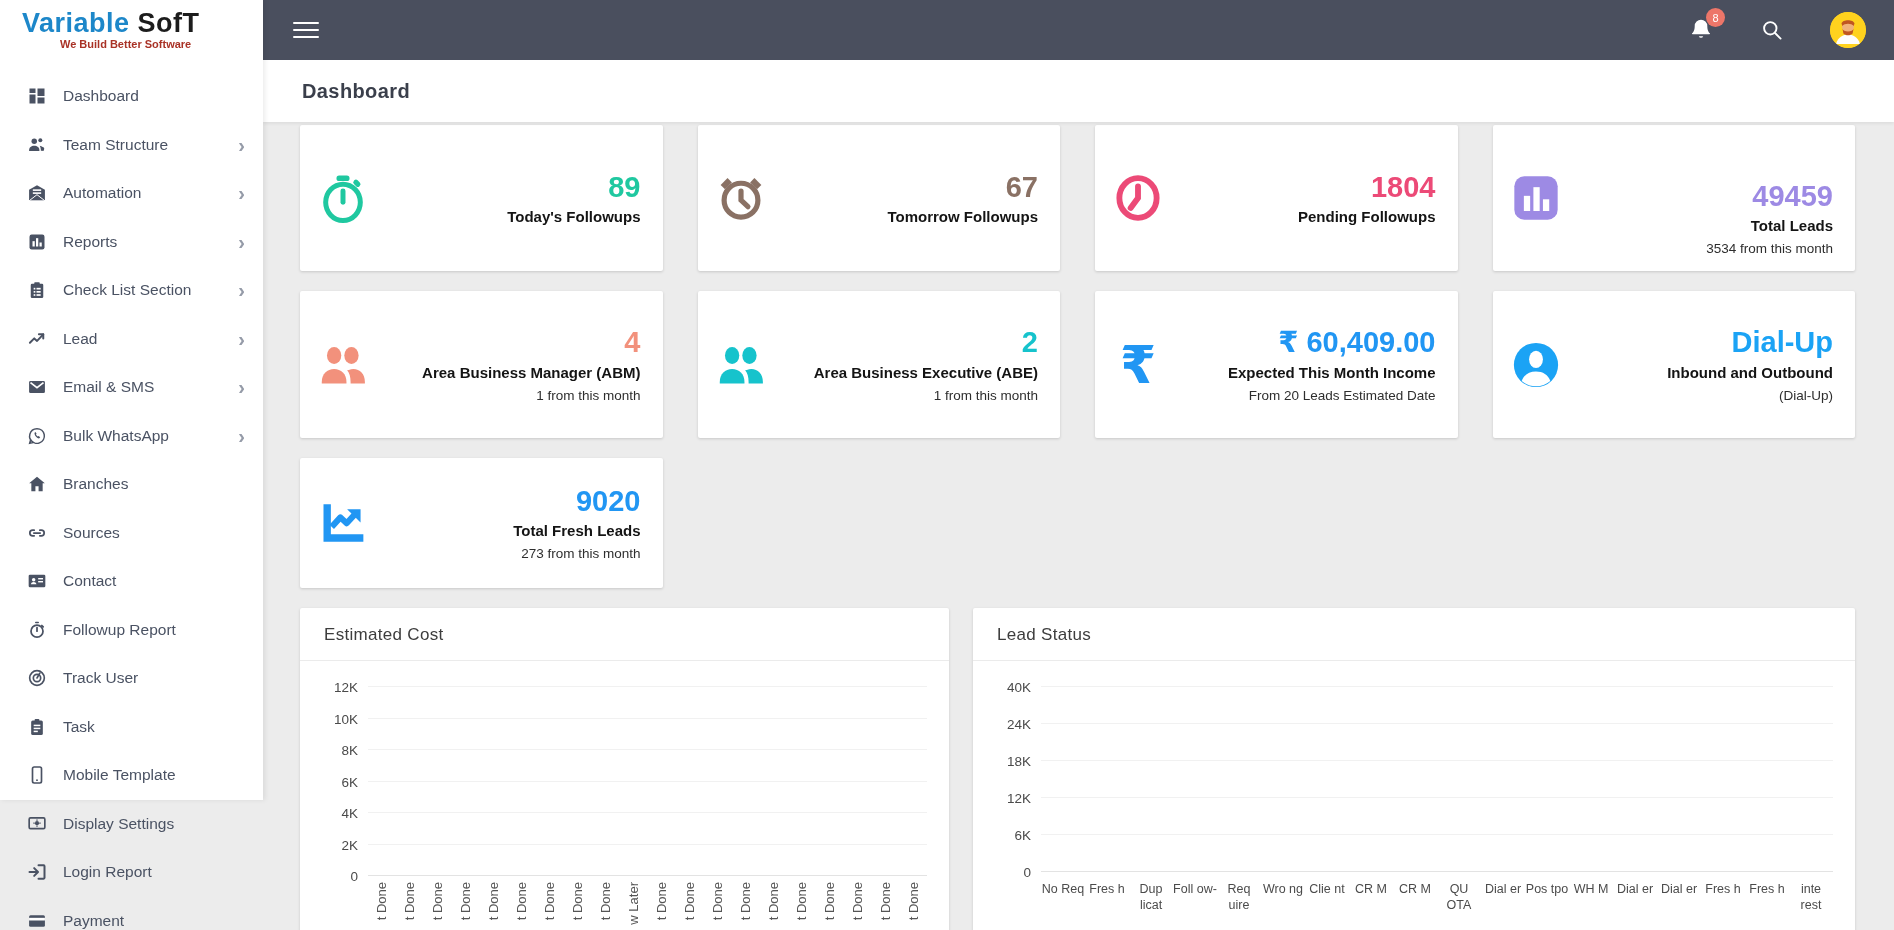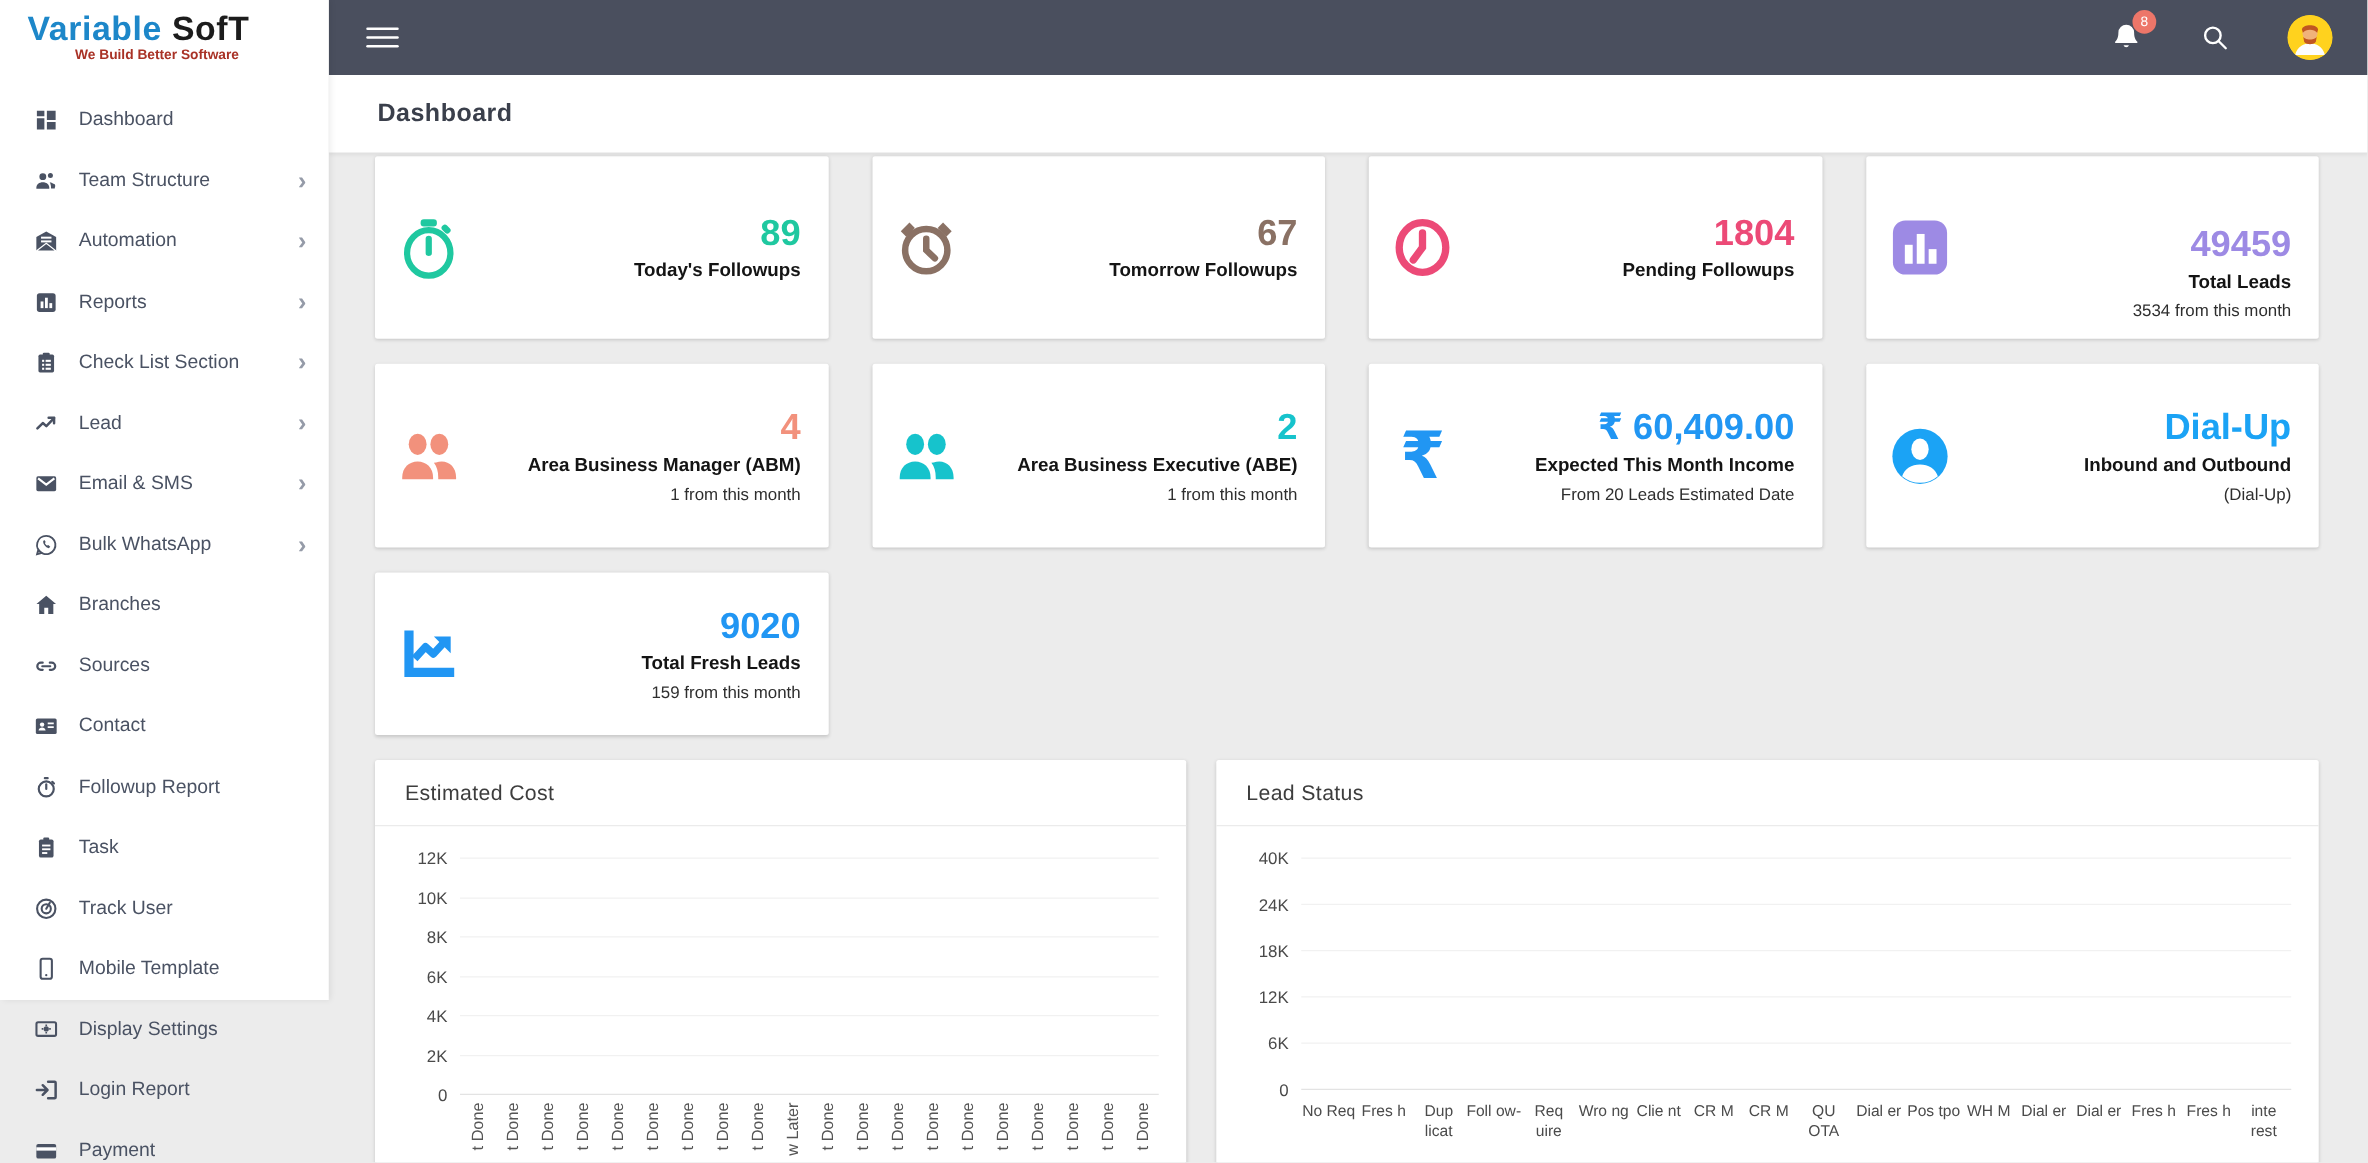--- a/index.html
+++ b/index.html
@@ -207,39 +207,39 @@
               <rect x="9.6" y="2" width="4.8" height="2" rx="1" fill="currentColor" stroke="none"></rect>
               <circle cx="12" cy="13.4" r="7.2"></circle>
               <path d="M12 13.4V9" stroke-linecap="round"></path>
               <path d="M17.8 6.6l1.6 1.6" stroke-linecap="round"></path>
             </svg>
           </span>
           <span class="menu-label">Followup Report</span>
         </div>
         <div class="menu-item">
           <span class="menu-icon">
+            <svg viewBox="0 0 24 24" fill="none" stroke="currentColor" stroke-width="2">
+              <circle cx="12" cy="12" r="8.8"></circle>
+              <circle cx="12" cy="12" r="4.4"></circle>
+              <path d="M12 12l3.4-5.8" stroke-linecap="round"></path>
+            </svg>
+          </span>
+          <span class="menu-label">Track User</span>
+        </div>
+        <div class="menu-item">
+          <span class="menu-icon">
             <svg viewBox="0 0 24 24" fill="currentColor">
               <rect x="5" y="4.2" width="14" height="17.4" rx="1.8"></rect>
               <rect x="9.2" y="2.4" width="5.6" height="3.2" rx="1"></rect>
               <rect x="8" y="9.2" width="8" height="1.8" fill="#fff"></rect>
               <rect x="8" y="12.8" width="8" height="1.8" fill="#fff"></rect>
               <rect x="8" y="16.4" width="5" height="1.8" fill="#fff"></rect>
             </svg>
           </span>
           <span class="menu-label">Task</span>
-        </div>
-        <div class="menu-item">
-          <span class="menu-icon">
-            <svg viewBox="0 0 24 24" fill="none" stroke="currentColor" stroke-width="2">
-              <circle cx="12" cy="12" r="8.8"></circle>
-              <circle cx="12" cy="12" r="4.4"></circle>
-              <path d="M12 12l3.4-5.8" stroke-linecap="round"></path>
-            </svg>
-          </span>
-          <span class="menu-label">Track User</span>
         </div>
         <div class="menu-item">
           <span class="menu-icon">
             <svg viewBox="0 0 24 24" fill="none" stroke="currentColor" stroke-width="2">
               <rect x="6.6" y="2.4" width="10.8" height="19.2" rx="2"></rect>
               <circle cx="12" cy="18.2" r="1.1" fill="currentColor" stroke="none"></circle>
             </svg>
           </span>
           <span class="menu-label">Mobile Template</span>
         </div>
@@ -426,21 +426,21 @@
             <div class="card-icon" style="color: rgb(33, 150, 243);">
               <svg viewBox="0 0 24 24" fill="currentColor">
                 <path d="M3 3.4v17.2h18.4v-3.4H6.4V3.4z"></path>
                 <path d="M6.8 13.8l4-4.4 2.9 2.7 4.6-5" fill="none" stroke="currentColor" stroke-width="2.8" stroke-linejoin="round"></path>
                 <path d="M13.9 5.6h6.2v6.2z"></path>
               </svg>
             </div>
             <div class="card-body">
               <div class="card-value" style="color: rgb(33, 150, 243);">9020</div>
               <div class="card-label">Total Fresh Leads</div>
-              <div class="card-sub">159 from this month</div>
+              <div class="card-sub">273 from this month</div>
             </div>
           </div>
         </div>
 
       <div class="charts-grid">
         <section class="panel">
           <div class="panel-title">Estimated Cost</div>
           <div class="panel-divider"></div>
           <div id="chart-0">
               <div class="chart-body">

